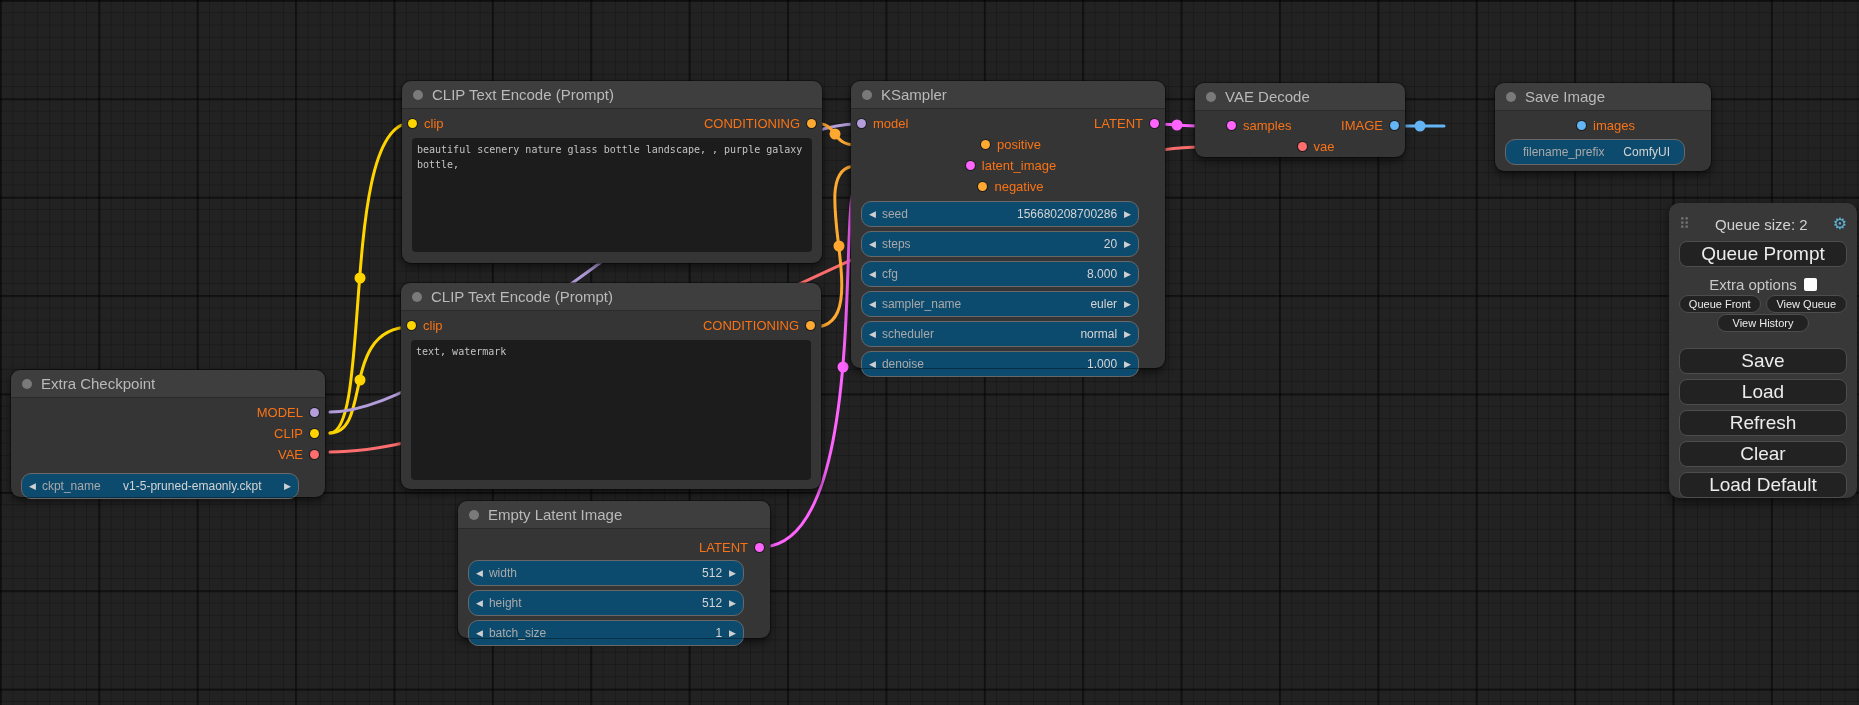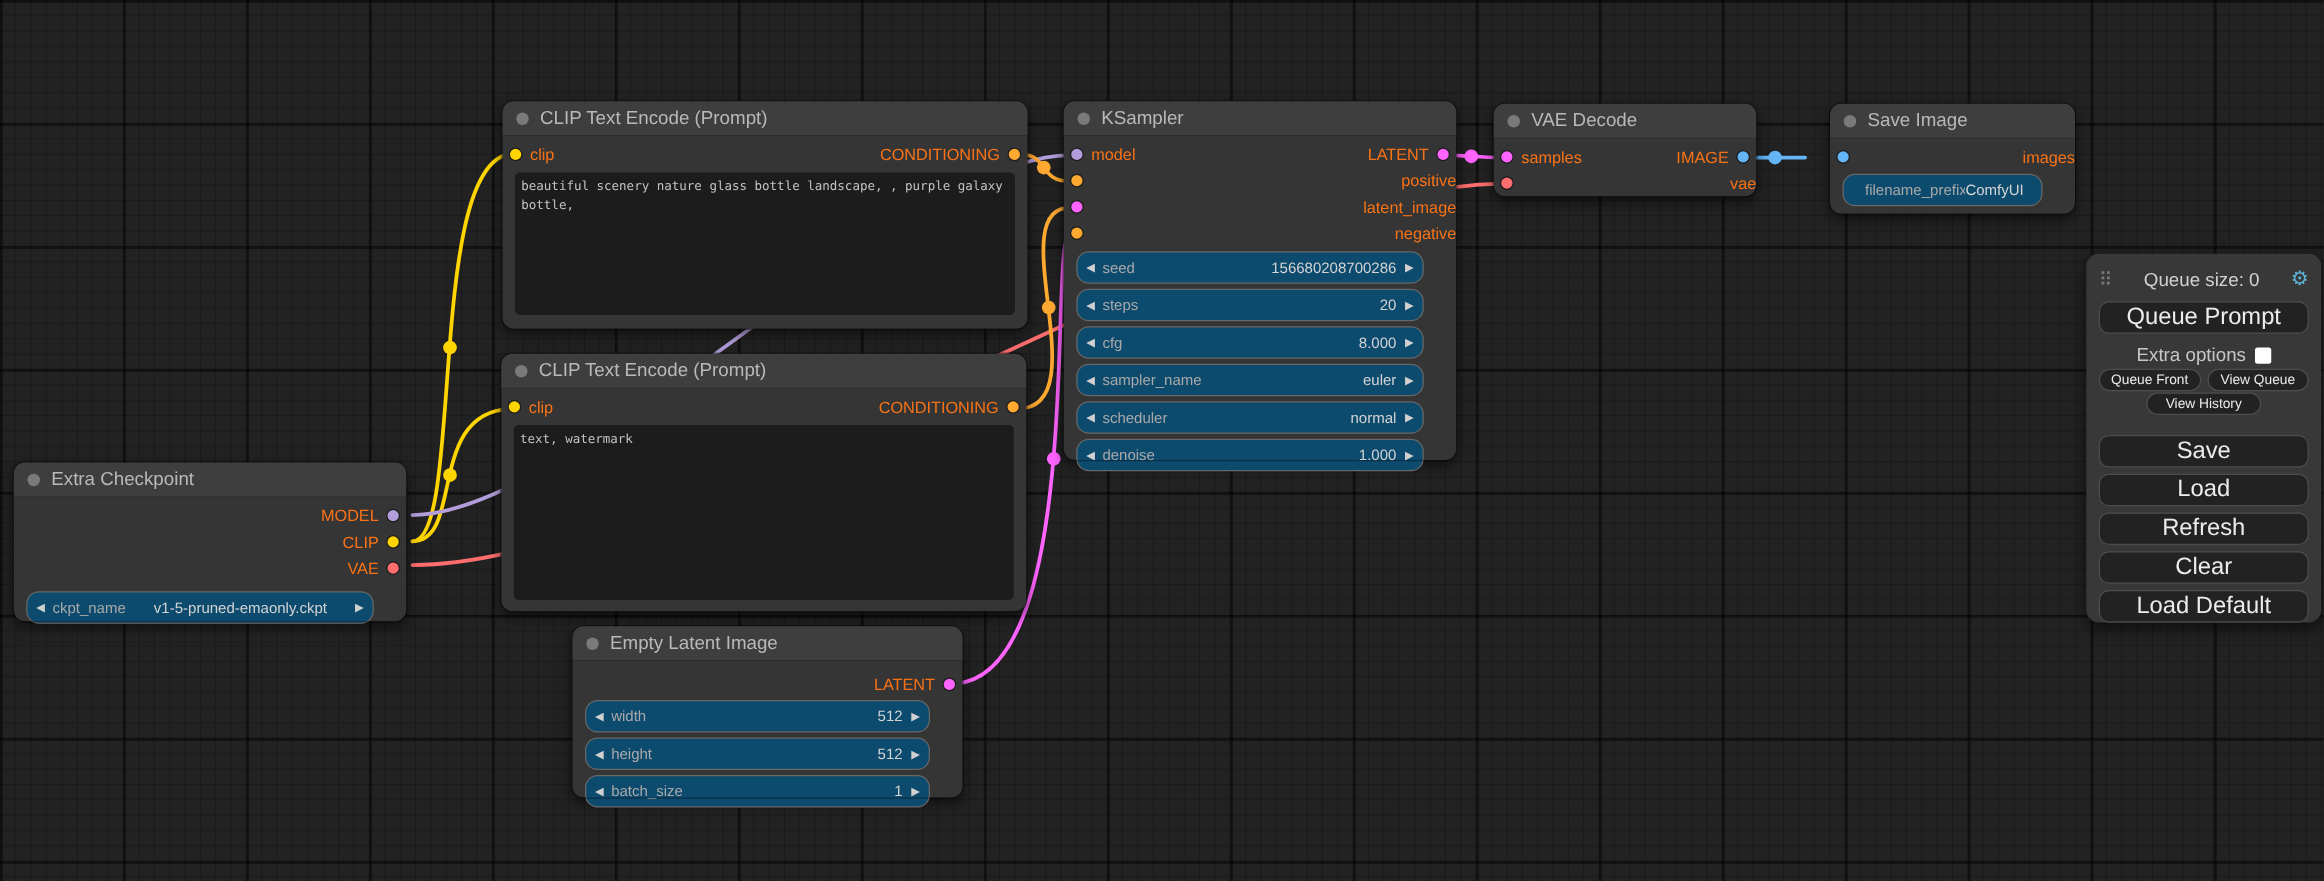--- a/index.html
+++ b/index.html
@@ -22,21 +22,21 @@
     position:absolute; z-index:2; background:#353535; border-radius:9px;
     box-shadow: 0 4px 10px rgba(0,0,0,0.55); outline:1px solid rgba(0,0,0,0.35);
   }
   .node-title {
     height:28px; display:flex; align-items:center; gap:9px; padding:0 11px;
     background:#3e3e3e; border-radius:9px 9px 0 0; border-bottom:1px solid #2b2b2b;
     color:#b9b9b9; font-size:15px; white-space:nowrap;
   }
   .title-dot { width:10px; height:10px; border-radius:50%; background:#7a7a7a; flex:0 0 auto; }
   .row { display:flex; align-items:center; height:21px; font-size:13px; color:#f97316; }
-  .row.in   { padding-left:6px;  gap:7px; justify-content:space-between; }
+  .row.in   { padding-left:6px;  gap:7px; justify-content:center; }
   .row.out  { padding-right:6px; gap:7px; justify-content:flex-end; }
   .row.both { padding:0 6px; justify-content:space-between; }
   .row .side { display:flex; align-items:center; gap:7px; }
   .port { width:9px; height:9px; border-radius:50%; flex:0 0 auto; box-shadow:0 0 0 1px rgba(0,0,0,0.45); }
 
   .widget {
     height:20px; margin:4px 26px 0 10px; border-radius:10px; background:#0c4a6e;
     border:1px solid #686868; display:flex; align-items:center; padding:12px 7px;
     font-size:12px; color:#a9a9a9; white-space:nowrap;
   }
@@ -234,39 +234,39 @@
         <span class="arr">▶</span>
       </div>
     </div>
   </div>
 
   <div class="node" style="left:1195px; top:83px; width:210px; height:74px;">
     <div class="node-title">
       <span class="title-dot"></span>
       <span>VAE Decode</span>
     </div>
-    <div style="padding-top:4px;">
+    <div style="padding-top:4px;padding-left:26px;">
       <div class="row both">
         <span class="side">
           <span class="port" style="background: rgb(255, 100, 255);"></span>
           <span>samples</span>
         </span>
         <span class="side">
           <span>IMAGE</span>
           <span class="port" style="background: rgb(100, 181, 246);"></span>
         </span>
       </div>
       <div class="row in">
         <span class="port" style="background: rgb(255, 110, 110);"></span>
         <span>vae</span>
       </div>
     </div>
   </div>
 
-  <div class="node" style="left:1464px; top:83px; width:196px; height:88px;">
+  <div class="node" style="left:1495px; top:83px; width:216px; height:88px;">
     <div class="node-title">
       <span class="title-dot"></span>
       <span>Save Image</span>
     </div>
     <div style="padding-top:4px;">
       <div class="row in">
         <span class="port" style="background: rgb(100, 181, 246);"></span>
         <span>images</span>
       </div>
       <div class="widget noarrow" style="margin-top:3px;">
@@ -303,21 +303,21 @@
         <span class="wlabel">batch_size</span>
         <span class="wvalue">1</span>
         <span class="arr">▶</span>
       </div>
     </div>
   </div>
 
   <div id="queue-panel">
     <div class="qp-header">
       <span class="qp-handle">⠿</span>
-      <span class="qp-title">Queue size: 0</span>
+      <span class="qp-title">Queue size: 2</span>
       <span class="qp-gear" style="color: rgb(93, 178, 213);">⚙</span>
     </div>
     <div class="btn big mt2">Queue Prompt</div>
     <div class="qp-extra">
       <span>Extra options</span>
       <span class="qp-checkbox"></span>
     </div>
     <div class="qp-smallrow">
       <div class="btn small">Queue Front</div>
       <div class="btn small">View Queue</div>

